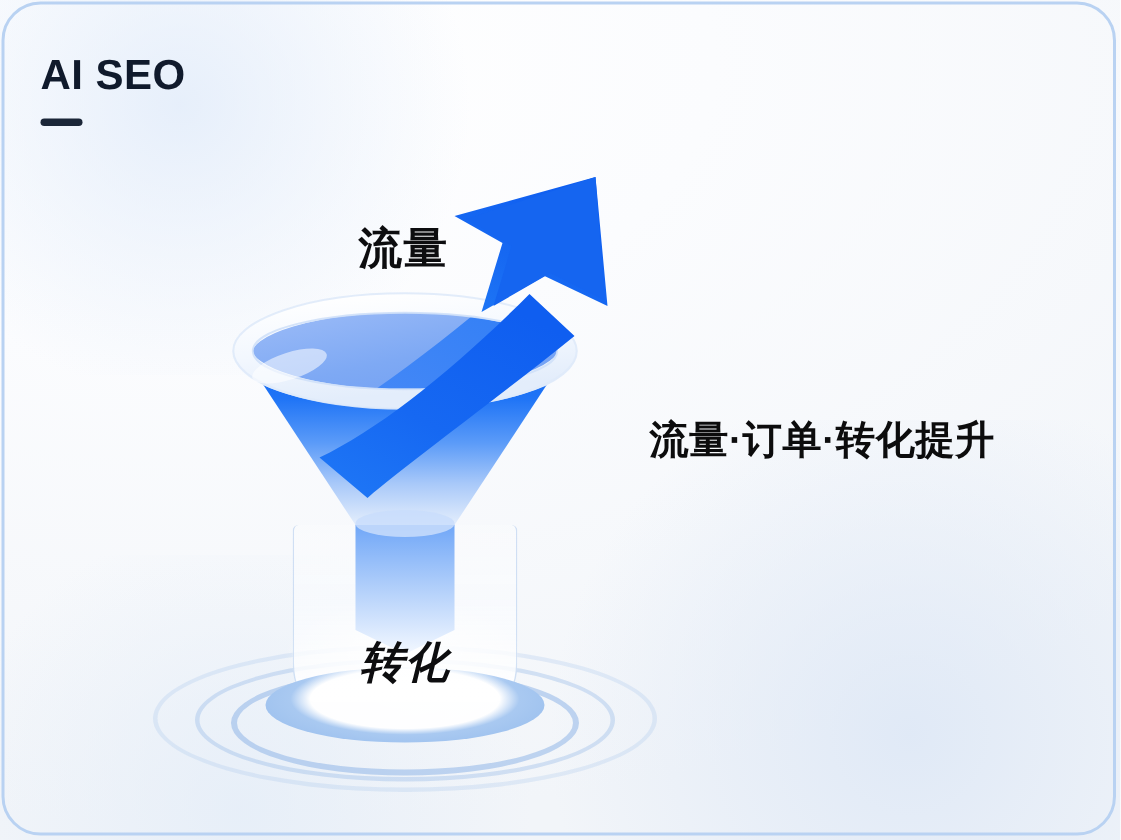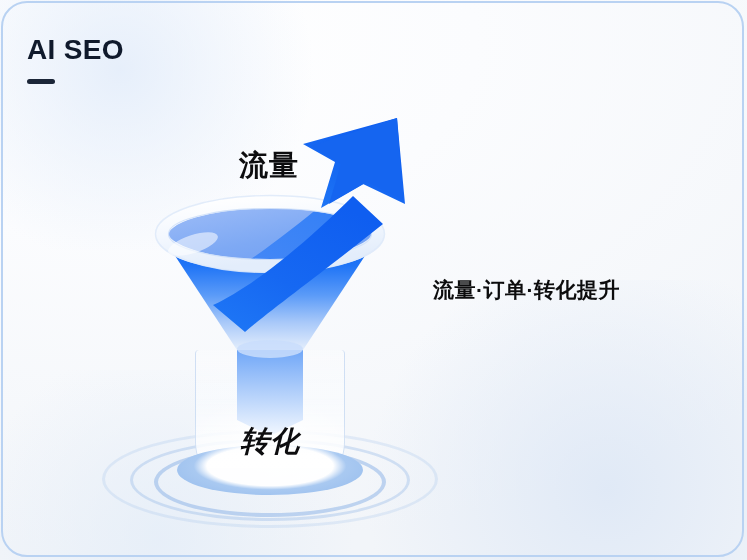--- a/index.html
+++ b/index.html
@@ -75,21 +75,21 @@
     height: 5px;
     border-radius: 3px;
     background: #1b2638;
   }
 
   
   .tagline {
     position: absolute;
     left: 433px;
     top: 276px;
-    font-size: 21px;
+    font-size: 26px;
     font-weight: bold;
     color: #0c0c0d;
     letter-spacing: 0.5px;
     white-space: nowrap;
   }
 
   
   .stage {
     position: absolute;
     left: 105px;

